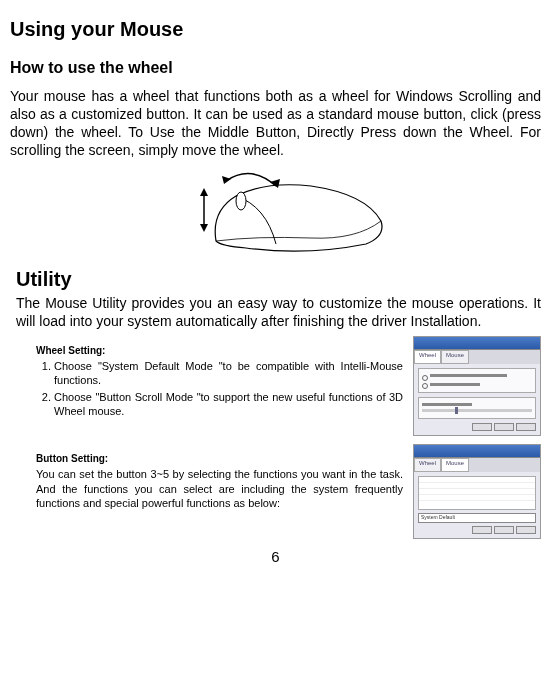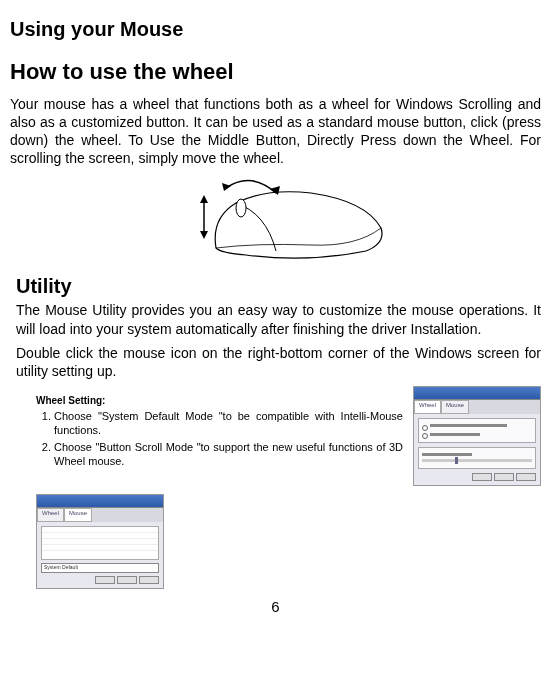--- a/index.html
+++ b/index.html
@@ -11,21 +11,21 @@
     color: #000;
     font-size: 14px;
     line-height: 1.3;
   }
   h1 {
     font-size: 20px;
     font-weight: bold;
     margin: 8px 0 16px 0;
   }
   h2 {
-    font-size: 22px;
+    font-size: 16px;
     font-weight: bold;
     margin: 0 0 8px 0;
   }
   p {
     margin: 0 0 6px 0;
     text-align: justify;
   }
   .mouse-diagram {
     display: flex;
     justify-content: center;
@@ -198,21 +198,20 @@
 
     <path d="M70 15 Q95 -2 120 20" fill="none" stroke="#000" stroke-width="1.5"></path>
     <polygon points="68,18 66,10 75,13" fill="#000"></polygon>
     <polygon points="122,22 114,16 124,13" fill="#000"></polygon>
   </svg>
 </div>
 
 <div class="utility-section">
   <div class="utility-heading">Utility</div>
   <p>The Mouse Utility provides you an easy way to customize the mouse operations. It will load into your system automatically after finishing the driver Installation.</p>
-  <p>Double click the mouse icon on the right-bottom corner of the Windows screen for utility setting up.</p>
 
   <div class="settings-block">
 
     <div class="settings-row">
       <div class="settings-text">
         <div class="settings-heading">Wheel Setting:</div>
         <ol>
           <li>
             <span>Choose "</span><span class="bold">System Default Mode</span><span> "to be compatible with Intelli-Mouse functions.</span>
           </li>
@@ -239,20 +238,24 @@
           <div class="thumb-btn-row">
             <div class="thumb-btn"></div>
             <div class="thumb-btn"></div>
             <div class="thumb-btn"></div>
           </div>
         </div>
       </div>
     </div>
 
     <div class="settings-row">
+      <div class="settings-text">
+        <div class="settings-heading">Button Setting:</div>
+        <div>You can set the button 3~5 by selecting the functions you want in the task. And the functions you can select are including the system frequently functions and special powerful functions as below:</div>
+      </div>
       <div class="screenshot-thumb">
         <div class="thumb-header"></div>
         <div class="thumb-tabs">
           <div class="thumb-tab">Wheel</div>
           <div class="thumb-tab active">Mouse</div>
         </div>
         <div class="thumb-body">
           <div class="thumb-list">
             <div class="thumb-list-row"></div>
             <div class="thumb-list-row"></div>

